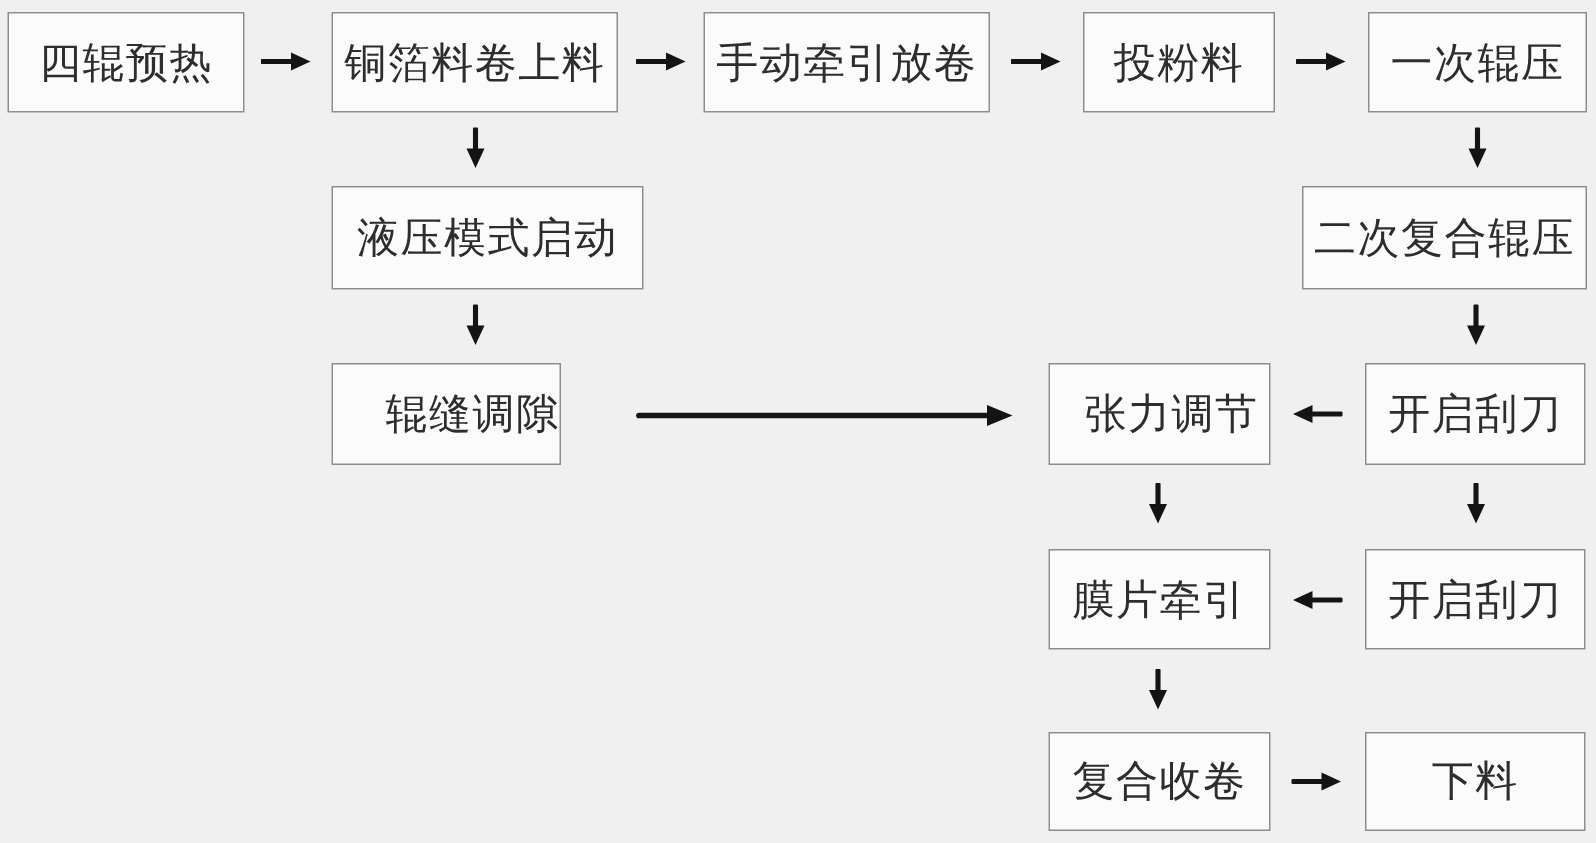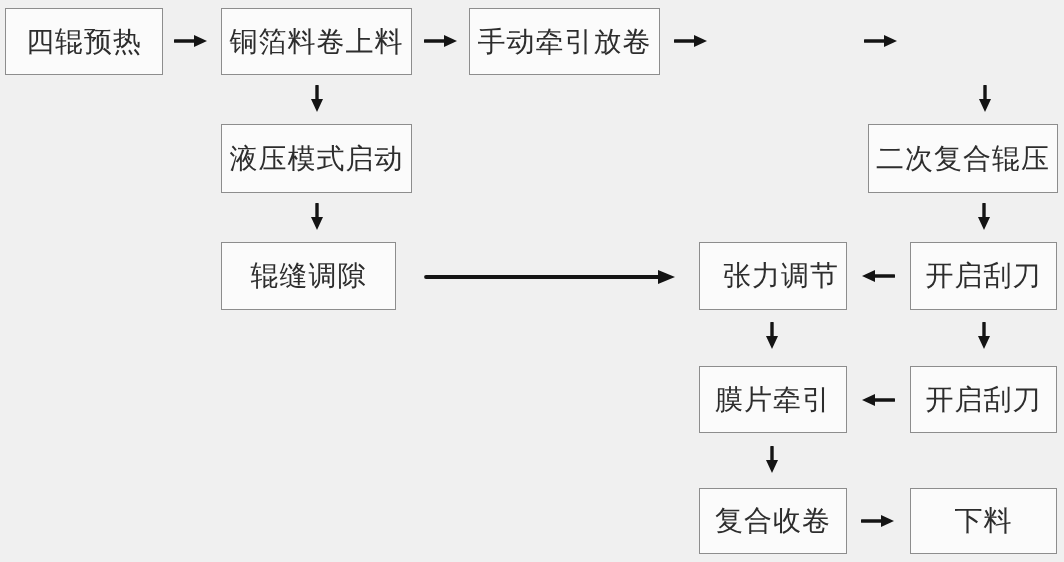--- a/index.html
+++ b/index.html
@@ -42,29 +42,35 @@
 
   <div class="node" style="left:5px;   top:8px; width:158px; height:67px;">
     <span>四辊预热</span>
   </div>
   <div class="node" style="left:221px; top:8px; width:191px; height:67px;">
     <span>铜箔料卷上料</span>
   </div>
   <div class="node" style="left:469px; top:8px; width:191px; height:67px;">
     <span>手动牵引放卷</span>
   </div>
+  <div class="node" style="left:722px; top:8px; width:128px; height:67px;">
+    <span>投粉料</span>
+  </div>
+  <div class="node" style="left:912px; top:8px; width:146px; height:67px;">
+    <span>一次辊压</span>
+  </div>
 
-  <div class="node" style="left:221px; top:124px; width:191px; height:69px;">
+  <div class="node" style="left:221px; top:124px; width:208px; height:69px;">
     <span>液压模式启动</span>
   </div>
   <div class="node" style="left:868px; top:124px; width:190px; height:69px;">
     <span>二次复合辊压</span>
   </div>
 
-  <div class="node" style="left:221px; top:242px; width:175px; height:68px;">
+  <div class="node" style="left:221px; top:242px; width:153px; height:68px;justify-content:flex-end;">
     <span>辊缝调隙</span>
   </div>
   <div class="node" style="left:699px; top:242px; width:148px; height:68px;padding-left:16px;">
     <span>张力调节</span>
   </div>
   <div class="node" style="left:910px; top:242px; width:147px; height:68px;">
     <span>开启刮刀</span>
   </div>
 
   <div class="node" style="left:699px; top:366px; width:148px; height:67px;">

